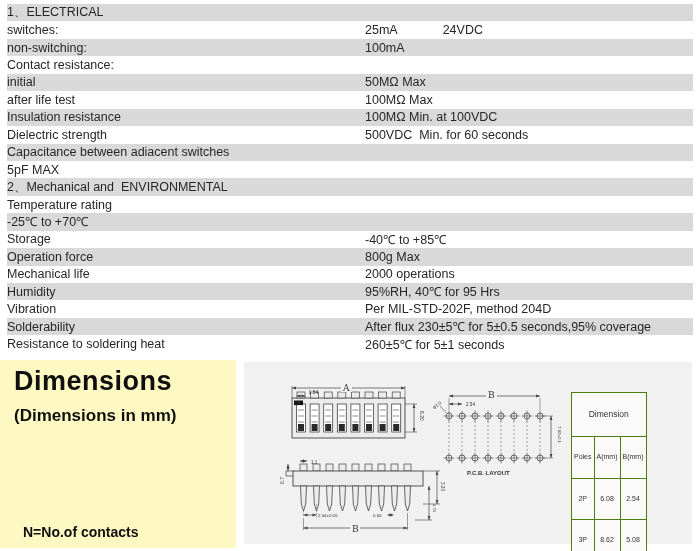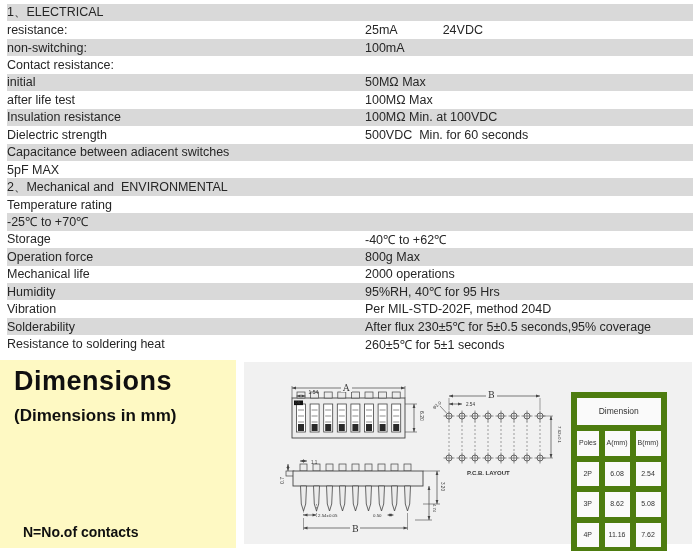--- a/index.html
+++ b/index.html
@@ -23,36 +23,36 @@
   .blue-subtitle{position:absolute;left:14px;top:46px;font-size:17px;font-weight:bold;color:#101010;}
   .blue-note{position:absolute;left:23px;bottom:8px;font-size:14px;font-weight:bold;color:#101010;}
   .drawing-area{position:absolute;left:244px;top:2px;width:448px;height:182px;background:#f1f1f1;}
   .drawing-area svg{position:absolute;overflow:visible;}
   svg text{fill:#333;font-family:"Liberation Sans",sans-serif;}
   .serif-dim{font-family:"DejaVu Serif",serif;}
   
   .dim-table{position:absolute;left:327px;top:30px;}
   .dim-table table{border-collapse:collapse;background:#fafafa;}
   .dim-table th,.dim-table td{
-    border:6px solid #4d7c0f;font-size:7px;font-weight:normal;
-    padding:8px 2px;text-align:center;height:8.5px;line-height:8.5px;color:#333;
+    border:1px solid #4d7c0f;font-size:7px;font-weight:normal;
+    padding:16px 2px;text-align:center;height:8.5px;line-height:8.5px;color:#333;
     font-family:"Liberation Sans",sans-serif;
   }
   .dim-table .title-cell{font-size:8.5px;height:11px;line-height:11px;}
 </style>
 </head>
 <body>
 
 <div class="spec-table">
     <div class="spec-row shaded">
       <span class="spec-label">1、ELECTRICAL</span>
       <span class="spec-value"></span>
     </div>
     <div class="spec-row">
-      <span class="spec-label">resistance:</span>
+      <span class="spec-label">switches:</span>
       <span class="spec-value">25mA</span>
       <span class="spec-value2">24VDC</span>
     </div>
     <div class="spec-row shaded">
       <span class="spec-label">non-switching:</span>
       <span class="spec-value">100mA</span>
     </div>
     <div class="spec-row">
       <span class="spec-label">Contact resistance:</span>
       <span class="spec-value"></span>
@@ -87,21 +87,21 @@
     </div>
     <div class="spec-row">
       <span class="spec-label">Temperature rating</span>
       <span class="spec-value"></span>
     </div>
     <div class="spec-row shaded">
       <span class="spec-value">-25℃ to +70℃</span>
     </div>
     <div class="spec-row">
       <span class="spec-label">Storage</span>
-      <span class="spec-value">-40℃ to +62℃</span>
+      <span class="spec-value">-40℃ to +85℃</span>
     </div>
     <div class="spec-row shaded">
       <span class="spec-label">Operation force</span>
       <span class="spec-value">800g Max</span>
     </div>
     <div class="spec-row">
       <span class="spec-label">Mechanical life</span>
       <span class="spec-value">2000 operations</span>
     </div>
     <div class="spec-row shaded">

